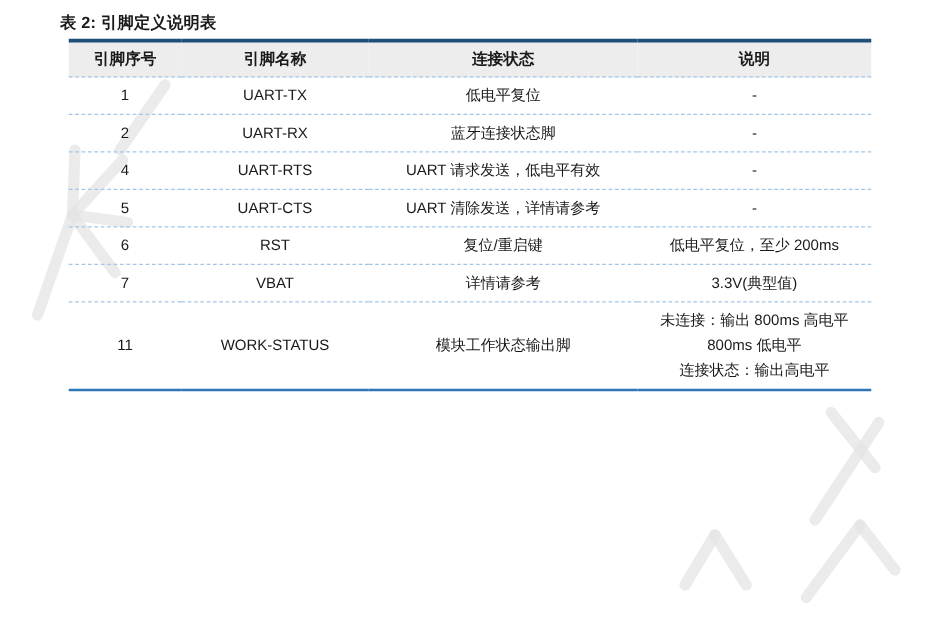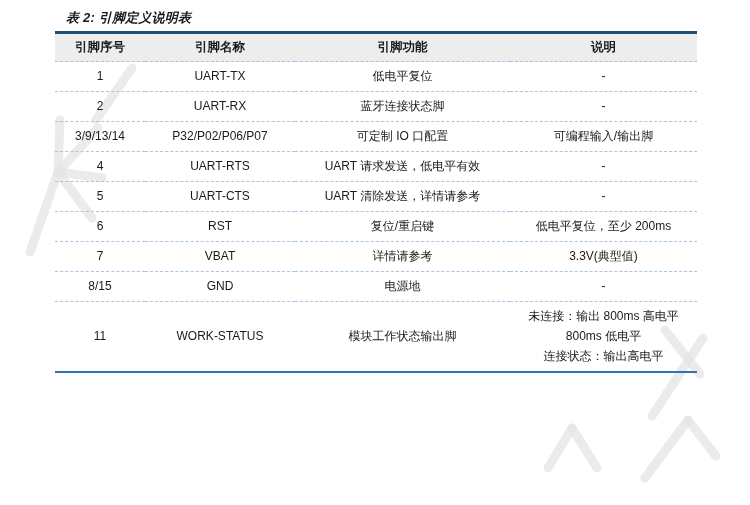--- a/index.html
+++ b/index.html
@@ -5,22 +5,22 @@
   html,body{margin:0;padding:0;}
   body{
     width:750px;height:505px;position:relative;overflow:hidden;
     background:#ffffff;color:var(--text,#1a1a1a);
     font-family:"Liberation Sans","DejaVu Sans",sans-serif;
   }
   .watermark{position:absolute;inset:0;z-index:0;}
   .watermark path{stroke:var(--watermark,#e4e4e4);stroke-width:9;stroke-linecap:round;fill:none;opacity:.75;}
   .content{position:absolute;inset:0;z-index:1;}
   .table-title{
-    position:absolute;left:66px;top:9px;
-    font-size:13px;font-weight:700;letter-spacing:.2px;font-style:italic;
+    position:absolute;left:48px;top:9px;
+    font-size:13px;font-weight:700;letter-spacing:.2px;
   }
   table.pin-table{
     position:absolute;left:55px;top:31px;width:642px;
     border-collapse:collapse;table-layout:fixed;
     font-size:12px;
   }
   .pin-table th{
     background:var(--header-bg,#ededed);
     border-top:3px solid var(--top-border,#1f4e79);
     border-bottom:1px dashed var(--divider,#a4c6e6);
@@ -66,42 +66,36 @@
     <colgroup>
       <col style="width:90px">
         <col style="width:150px">
         <col style="width:215px">
         <col style="width:187px">
     </colgroup>
     <thead>
       <tr>
         <th>引脚序号</th>
         <th>引脚名称</th>
-        <th>引脚功能</th>
+        <th>连接状态</th>
         <th>说明</th>
       </tr>
     </thead>
     <tbody>
       <tr>
         <td>1</td>
         <td>UART-TX</td>
         <td>低电平复位</td>
         <td>-</td>
       </tr>
       <tr>
         <td>2</td>
         <td>UART-RX</td>
         <td>蓝牙连接状态脚</td>
         <td>-</td>
-      </tr>
-      <tr>
-        <td>3/9/13/14</td>
-        <td>P32/P02/P06/P07</td>
-        <td>可定制 IO 口配置</td>
-        <td>可编程输入/输出脚</td>
       </tr>
       <tr>
         <td>4</td>
         <td>UART-RTS</td>
         <td>UART 请求发送，低电平有效</td>
         <td>-</td>
       </tr>
       <tr>
         <td>5</td>
         <td>UART-CTS</td>
@@ -114,26 +108,20 @@
         <td>复位/重启键</td>
         <td>低电平复位，至少 200ms</td>
       </tr>
       <tr>
         <td>7</td>
         <td>VBAT</td>
         <td>详情请参考</td>
         <td>3.3V(典型值)</td>
       </tr>
       <tr>
-        <td>8/15</td>
-        <td>GND</td>
-        <td>电源地</td>
-        <td>-</td>
-      </tr>
-      <tr>
         <td>11</td>
         <td>WORK-STATUS</td>
         <td>模块工作状态输出脚</td>
         <td>未连接：输出 800ms 高电平
 800ms 低电平
 连接状态：输出高电平</td>
       </tr>
     </tbody>
   </table>
 

